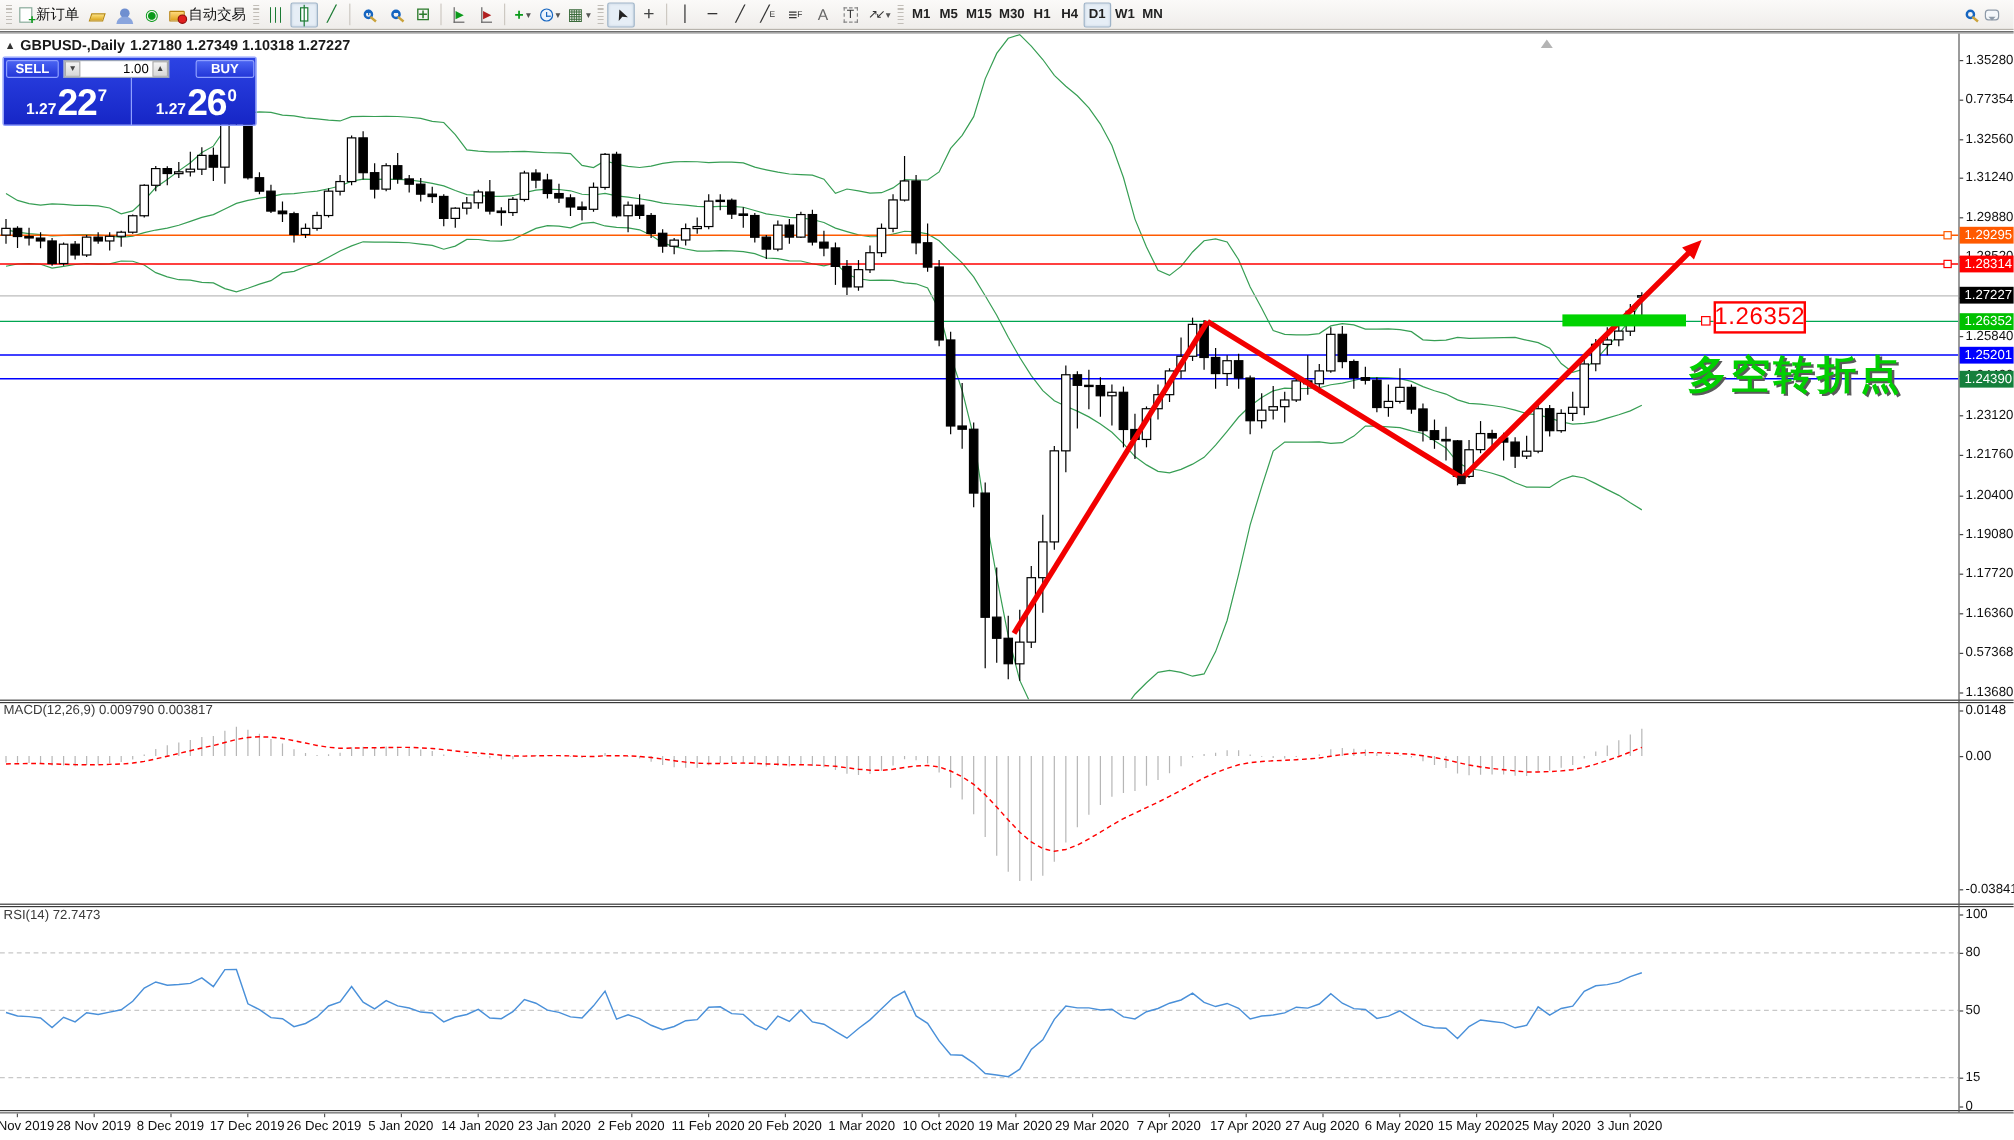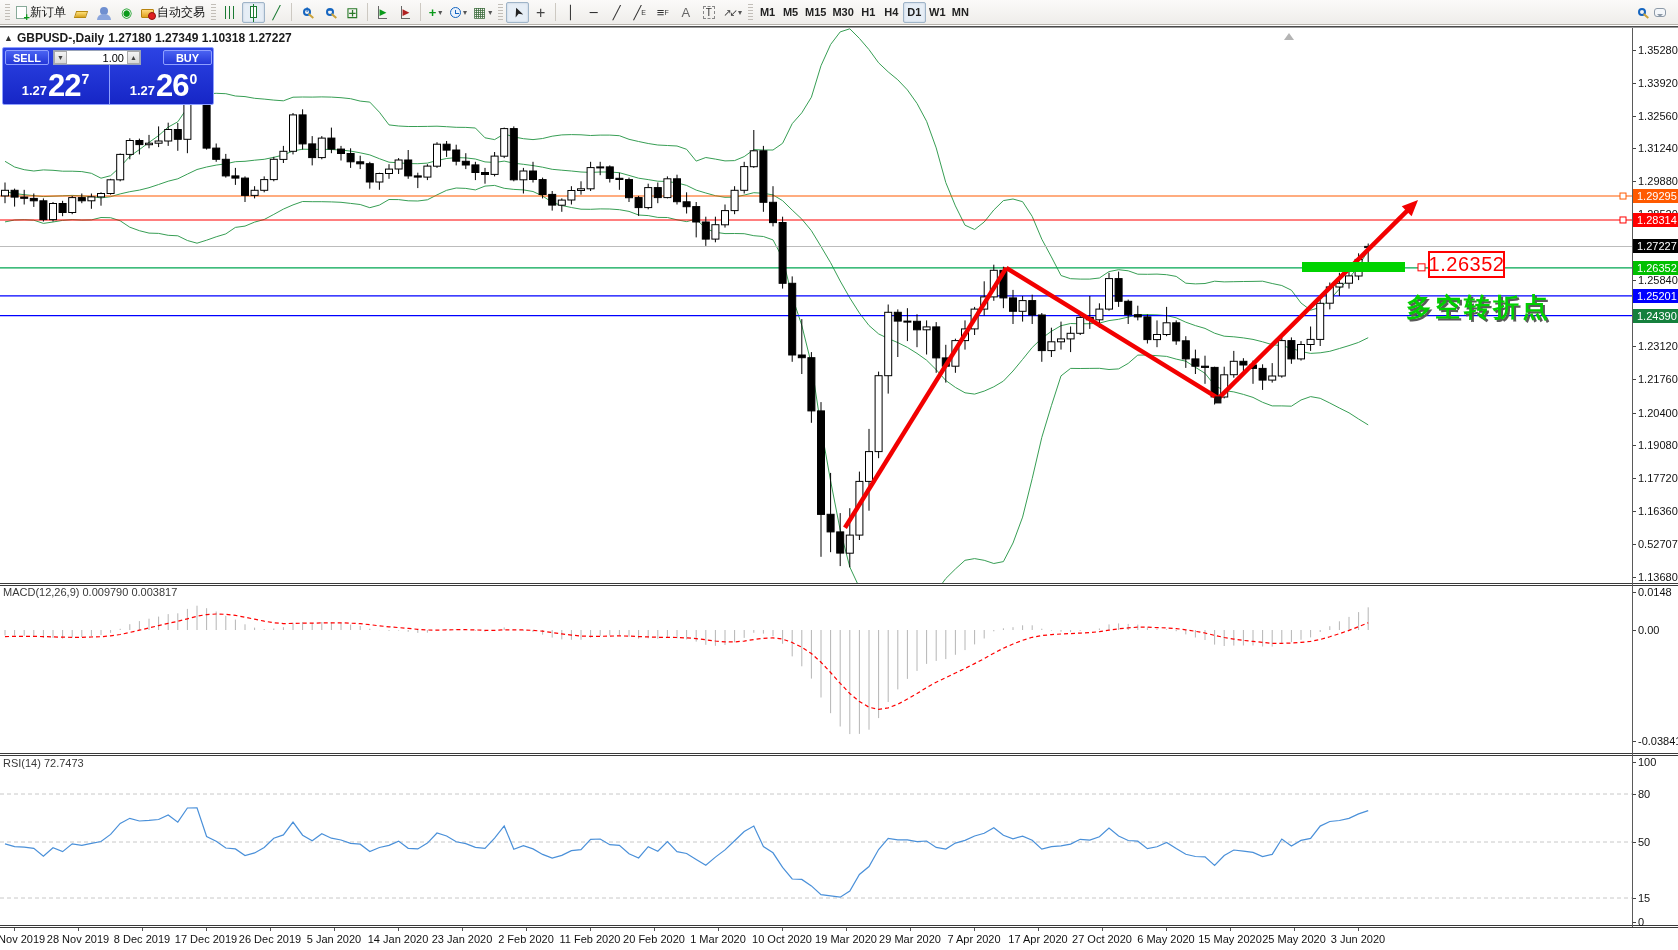--- a/index.html
+++ b/index.html
@@ -103,21 +103,21 @@
   .tp-divider { position:absolute; left:106px; top:17px; width:1px; height:40px; background:#8fa0ff; }
   .px-small { font-size:13px; font-weight:bold; margin:0 1px 3px 0; }
   .px-big { font-size:31px; font-weight:bold; line-height:30px; letter-spacing:-1px; }
   .px-sup { font-size:14px; font-weight:bold; margin:0 0 14px 1px; }
 
   
   #zone-bar { position:absolute; left:1302px; top:262px; width:103px; height:10px; }
   #level-box { position:absolute; left:1428px; top:251px; width:77px; height:27px;
     border:2px solid #ff0000; background:#fff; color:#ff0000; font-size:20px;
     display:flex; align-items:center; justify-content:center; letter-spacing:0.5px; }
-  #note-text { position:absolute; left:1406px; top:290px; font-size:26px; font-weight:bold;
+  #note-text { position:absolute; left:1406px; top:290px; font-size:33px; font-weight:bold;
     letter-spacing:3px; text-shadow:2px 2px 0 #5a5a5a; white-space:nowrap; }
 </style>
 </head>
 <body>
 
 <div id="toolbar">
   <div class="grip"></div>
   <div class="tb-btn">
     <span class="ic-sheet"></span>
     <span class="tb-label">新订单</span>
@@ -691,35 +691,35 @@
 <svg id="svg-rsi" class="panel" style="top:756px" width="1632" height="169" viewBox="0 756 1632 169">
     <line x1="0" x2="1632" y1="794.0" y2="794.0" stroke="#c8c8c8" stroke-width="1" stroke-dasharray="4 3"></line>
     <line x1="0" x2="1632" y1="842.0" y2="842.0" stroke="#c8c8c8" stroke-width="1" stroke-dasharray="4 3"></line>
     <line x1="0" x2="1632" y1="898.0" y2="898.0" stroke="#c8c8c8" stroke-width="1" stroke-dasharray="4 3"></line>
     <path d="M5.0,843.8 L14.6,846.6 L24.2,847.2 L33.8,848.3 L43.4,856.3 L53.0,847.7 L62.6,851.6 L72.2,843.9 L81.8,845.4 L91.4,843.4 L101.0,841.5 L110.6,834.4 L120.2,823.4 L129.8,818.3 L139.4,821.0 L149.0,820.4 L158.6,819.5 L168.2,814.9 L177.8,822.2 L187.4,808.0 L197.0,807.9 L206.6,836.5 L216.2,841.3 L225.8,848.0 L235.4,848.9 L245.0,855.5 L254.6,852.9 L264.2,847.5 L273.8,838.3 L283.4,834.9 L293.0,822.1 L302.6,835.2 L312.2,840.7 L321.8,833.8 L331.4,838.2 L341.0,840.0 L350.6,843.4 L360.2,844.2 L369.8,851.6 L379.4,847.5 L389.0,845.4 L398.6,841.1 L408.2,848.3 L417.8,848.9 L427.4,843.1 L437.0,833.0 L446.6,836.0 L456.2,841.8 L465.8,843.6 L475.4,847.4 L485.0,848.4 L494.6,838.2 L504.2,825.9 L513.8,849.3 L523.4,845.6 L533.0,848.9 L542.6,854.4 L552.2,858.1 L561.8,855.4 L571.4,850.6 L581.0,849.7 L590.6,839.4 L600.2,839.0 L609.8,844.7 L619.4,845.3 L629.0,853.8 L638.6,858.0 L648.2,846.7 L657.8,851.2 L667.4,841.6 L677.0,851.6 L686.6,853.5 L696.2,859.4 L705.8,865.2 L715.4,857.1 L725.0,849.9 L734.6,840.7 L744.2,831.5 L753.8,826.1 L763.4,846.6 L773.0,852.8 L782.6,867.4 L792.2,879.0 L801.8,879.4 L811.4,885.9 L821.0,894.6 L830.6,895.8 L840.2,897.2 L849.8,891.0 L859.4,874.5 L869.0,866.5 L878.6,849.5 L888.2,838.3 L897.8,839.9 L907.4,839.9 L917.0,841.6 L926.6,841.0 L936.2,847.4 L945.8,849.1 L955.4,843.1 L965.0,840.4 L974.6,836.0 L984.2,833.3 L993.8,827.7 L1003.4,835.3 L1013.0,838.8 L1022.6,836.2 L1032.2,840.2 L1041.8,849.2 L1051.4,846.7 L1061.0,845.9 L1070.6,844.1 L1080.2,839.3 L1089.8,840.1 L1099.4,836.7 L1109.0,828.0 L1118.6,836.0 L1128.2,840.5 L1137.8,841.2 L1147.4,848.7 L1157.0,846.8 L1166.6,842.4 L1176.2,848.6 L1185.8,854.3 L1195.4,856.5 L1205.0,856.9 L1214.6,865.5 L1224.2,855.5 L1233.8,850.0 L1243.4,851.2 L1253.0,852.4 L1262.6,856.5 L1272.2,854.4 L1281.8,839.0 L1291.4,846.0 L1301.0,840.4 L1310.6,838.4 L1320.2,826.1 L1329.8,821.5 L1339.4,820.5 L1349.0,818.4 L1358.6,813.9 L1368.2,810.6 " fill="none" stroke="#4a90d9" stroke-width="1.2"></path>
   </svg>
 <div class="hsep" style="top:925px"></div>
 <div id="axis-border"></div>
 <div id="price-axis">
     <div class="tick" style="top: 43.5px;">1.35280</div>
-    <div class="tick" style="top: 76.684px;">1.33920</div>
+    <div class="tick" style="top: 76.684px;">0.77354</div>
     <div class="tick" style="top: 109.868px;">1.32560</div>
     <div class="tick" style="top: 142.076px;">1.31240</div>
     <div class="tick" style="top: 175.26px; text-align: center;">1.29880</div>
     <div class="tick" style="top: 208.444px;">1.28520</div>
     <div class="tick" style="top: 241.628px;">1.27160</div>
     <div class="tick" style="top: 273.836px;">1.25840</div>
     <div class="tick" style="top: 307.02px;">1.24480</div>
     <div class="tick" style="top: 340.204px;">1.23120</div>
     <div class="tick" style="top: 373.388px;">1.21760</div>
     <div class="tick" style="top: 406.572px;">1.20400</div>
     <div class="tick" style="top: 438.78px;">1.19080</div>
     <div class="tick" style="top: 471.964px;">1.17720</div>
     <div class="tick" style="top: 505.148px;">1.16360</div>
-    <div class="tick" style="top: 538.332px;">0.52707</div>
+    <div class="tick" style="top: 538.332px;">0.57368</div>
     <div class="tick" style="top: 570.54px;">1.13680</div>
     <div class="tick" style="top: 585.5px;">0.0148</div>
     <div class="tick" style="top: 623.5px;">0.00</div>
     <div class="tick" style="top: 734.519px;">-0.038415</div>
     <div class="tick" style="top: 755.5px;">100</div>
     <div class="tick" style="top: 787.5px;">80</div>
     <div class="tick" style="top: 835.5px;">50</div>
     <div class="tick" style="top: 891.5px;">15</div>
     <div class="tick" style="top: 915.5px;">0</div>
     <div class="plabel" style="background: rgb(255, 90, 0); top: 189.034px;">1.29295</div>
@@ -757,21 +757,21 @@
     <div class="dlabel" style="left: 782px;">10 Oct 2020</div>
     <div class="dtick" style="left: 782px;"></div>
     <div class="dlabel" style="left: 846px;">19 Mar 2020</div>
     <div class="dtick" style="left: 846px;"></div>
     <div class="dlabel" style="left: 910px;">29 Mar 2020</div>
     <div class="dtick" style="left: 910px;"></div>
     <div class="dlabel" style="left: 974px;">7 Apr 2020</div>
     <div class="dtick" style="left: 974px;"></div>
     <div class="dlabel" style="left: 1038px;">17 Apr 2020</div>
     <div class="dtick" style="left: 1038px;"></div>
-    <div class="dlabel" style="left: 1102px;">27 Oct 2020</div>
+    <div class="dlabel" style="left: 1102px;">27 Aug 2020</div>
     <div class="dtick" style="left: 1102px;"></div>
     <div class="dlabel" style="left: 1166px;">6 May 2020</div>
     <div class="dtick" style="left: 1166px;"></div>
     <div class="dlabel" style="left: 1230px;">15 May 2020</div>
     <div class="dtick" style="left: 1230px;"></div>
     <div class="dlabel" style="left: 1294px;">25 May 2020</div>
     <div class="dtick" style="left: 1294px;"></div>
     <div class="dlabel" style="left: 1358px;">3 Jun 2020</div>
     <div class="dtick" style="left: 1358px;"></div>
   </div>

